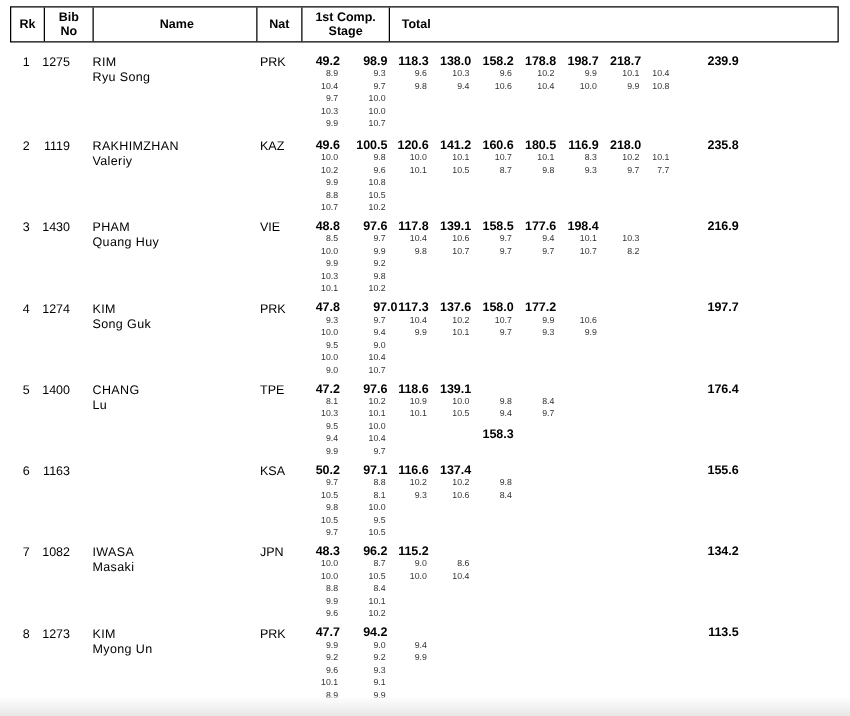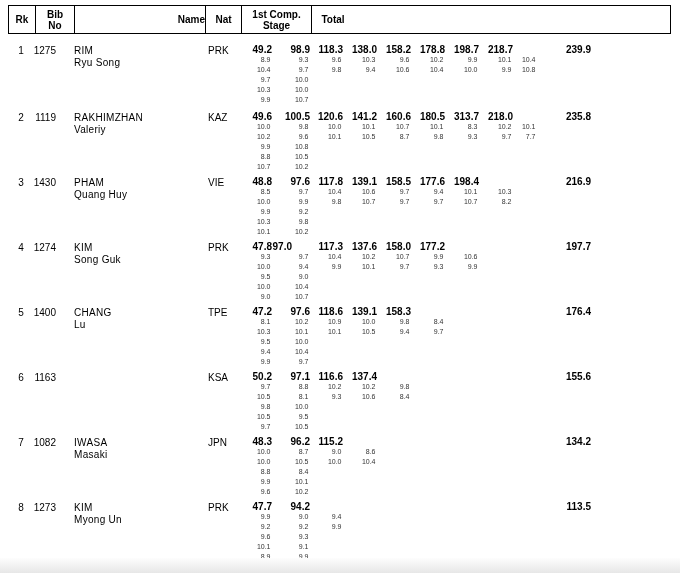--- a/index.html
+++ b/index.html
@@ -13,21 +13,21 @@
     position:absolute; left:8px; top:5px; width:663px; height:29px;
     box-sizing:border-box; border:1.4px solid #000; display:flex;
   }
   .hcell {
     box-sizing:border-box; border-left:1.4px solid #000;
     display:flex; align-items:center; justify-content:center;
     font-weight:bold; font-size:10px; line-height:11px;
     white-space:pre-line; text-align:center;
   }
   .hcell:first-child { border-left:none; }
-  .hcell.left { justify-content:flex-end; padding-left:3px; text-align:left; }
+  .hcell.left { justify-content:center; padding-left:3px; text-align:left; }
   
   .tbody { position:absolute; left:0; top:40px; width:680px; height:522px; }
   .row { position:absolute; left:0; width:680px; height:65px; }
   .cell { position:absolute; font-size:10px; line-height:11px; }
   .rk   { left:8px;  top:5px; width:26px; text-align:center; }
   .bib  { left:26px; top:5px; width:30px; text-align:right; }
   .name { left:74px; top:5px; letter-spacing:0.3px; }
   .name .ln { font-size:10px; line-height:12px; white-space:nowrap; }
   .nat  { left:208px; top:5px; }
   .score  { position:absolute; top:5px;  font-weight:bold; font-size:10px; line-height:10px; }
@@ -108,21 +108,21 @@
           <div class="ln">RAKHIMZHAN</div>
           <div class="ln">Valeriy</div>
         </div>
         <div class="cell nat">KAZ</div>
         <div class="score num" style="right: 408px;">49.6</div>
         <div class="score num" style="right: 370px;">100.5</div>
         <div class="score num" style="right: 337px;">120.6</div>
         <div class="score num" style="right: 303px;">141.2</div>
         <div class="score num" style="right: 269px;">160.6</div>
         <div class="score num" style="right: 235px;">180.5</div>
-        <div class="score num" style="right: 201px;">313.7</div>
+        <div class="score num" style="right: 201px;">116.9</div>
         <div class="score num" style="right: 167px;">218.0</div>
         <div class="judge num" style="right: 409.5px; top: 16px;">10.0</div>
         <div class="judge num" style="right: 371.5px; top: 16px;">9.8</div>
         <div class="judge num" style="right: 338.5px; top: 16px;">10.0</div>
         <div class="judge num" style="right: 304.5px; top: 16px;">10.1</div>
         <div class="judge num" style="right: 270.5px; top: 16px;">10.7</div>
         <div class="judge num" style="right: 236.5px; top: 16px;">10.1</div>
         <div class="judge num" style="right: 202.5px; top: 16px;">8.3</div>
         <div class="judge num" style="right: 168.5px; top: 16px;">10.2</div>
         <div class="judge num" style="right: 144.5px; top: 16px;">10.1</div>
@@ -186,21 +186,21 @@
       </div>
       <div class="row" style="top: 197px;">
         <div class="cell rk">4</div>
         <div class="cell bib">1274</div>
         <div class="cell name">
           <div class="ln">KIM</div>
           <div class="ln">Song Guk</div>
         </div>
         <div class="cell nat">PRK</div>
         <div class="score num" style="right: 408px;">47.8</div>
-        <div class="score num" style="right: 388px;">97.0</div>
+        <div class="score num" style="right: 362px;">97.0</div>
         <div class="score num" style="right: 337px;">117.3</div>
         <div class="score num" style="right: 303px;">137.6</div>
         <div class="score num" style="right: 269px;">158.0</div>
         <div class="score num" style="right: 235px;">177.2</div>
         <div class="judge num" style="right: 409.5px; top: 16px;">9.3</div>
         <div class="judge num" style="right: 371.5px; top: 16px;">9.7</div>
         <div class="judge num" style="right: 338.5px; top: 16px;">10.4</div>
         <div class="judge num" style="right: 304.5px; top: 16px;">10.2</div>
         <div class="judge num" style="right: 270.5px; top: 16px;">10.7</div>
         <div class="judge num" style="right: 236.5px; top: 16px;">9.9</div>
@@ -226,21 +226,21 @@
         <div class="cell bib">1400</div>
         <div class="cell name">
           <div class="ln">CHANG</div>
           <div class="ln">Lu</div>
         </div>
         <div class="cell nat">TPE</div>
         <div class="score num" style="right: 408px;">47.2</div>
         <div class="score num" style="right: 370px;">97.6</div>
         <div class="score num" style="right: 337px;">118.6</div>
         <div class="score num" style="right: 303px;">139.1</div>
-        <div class="score num" style="right: 269px;">158.3</div>
+        <div class="score num" style="right: 269px; margin-top: 36px;">158.3</div>
         <div class="judge num" style="right: 409.5px; top: 16px;">8.1</div>
         <div class="judge num" style="right: 371.5px; top: 16px;">10.2</div>
         <div class="judge num" style="right: 338.5px; top: 16px;">10.9</div>
         <div class="judge num" style="right: 304.5px; top: 16px;">10.0</div>
         <div class="judge num" style="right: 270.5px; top: 16px;">9.8</div>
         <div class="judge num" style="right: 236.5px; top: 16px;">8.4</div>
         <div class="judge num" style="right: 409.5px; top: 26px;">10.3</div>
         <div class="judge num" style="right: 371.5px; top: 26px;">10.1</div>
         <div class="judge num" style="right: 338.5px; top: 26px;">10.1</div>
         <div class="judge num" style="right: 304.5px; top: 26px;">10.5</div>

